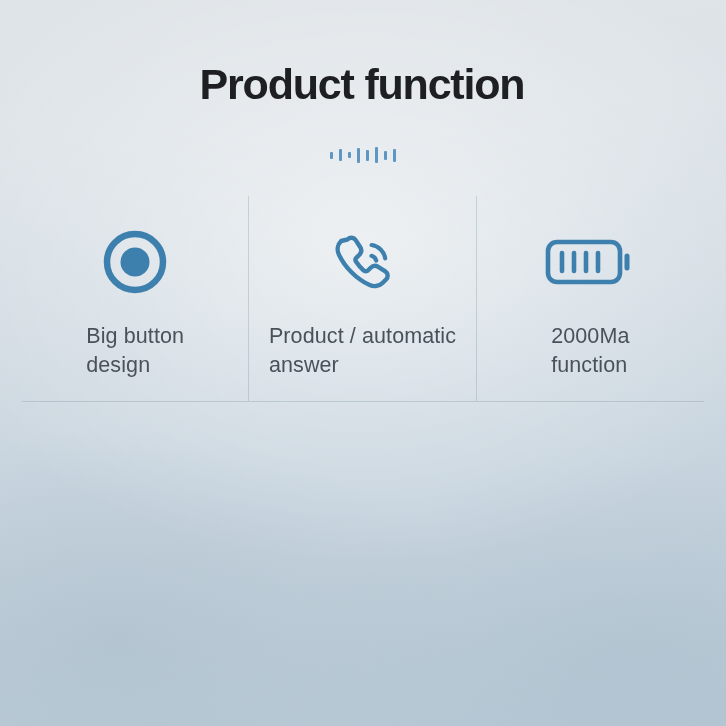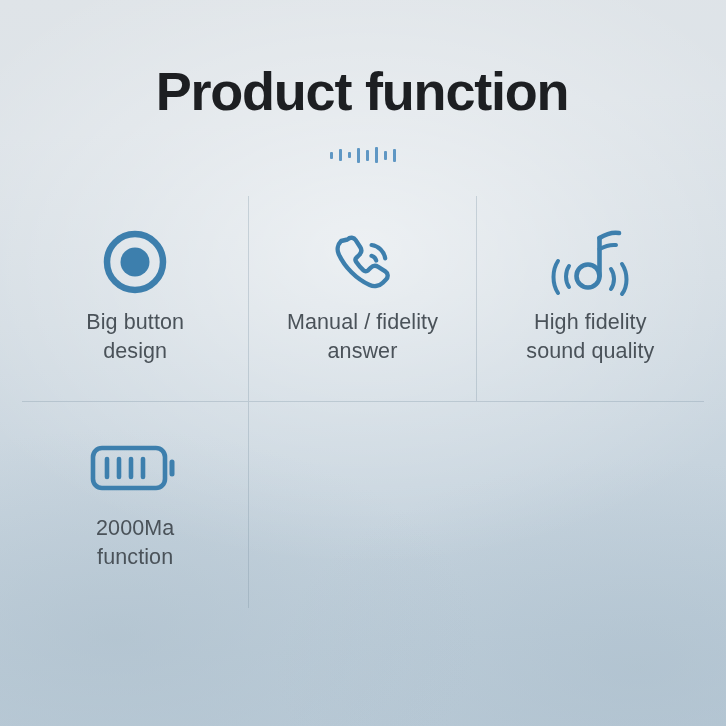--- a/index.html
+++ b/index.html
@@ -30,21 +30,21 @@
     overflow: hidden;
   }
 
   
   .title {
     position: absolute;
     top: 60px;
     left: 0;
     width: 724px;
     text-align: center;
-    font-size: 54px;
+    font-size: 43px;
     font-weight: 700;
     letter-spacing: -1.2px;
     color: #1d1f22;
     font-family: "Liberation Sans", sans-serif;
   }
 
   
   .eq {
     position: absolute;
     top: 143px;
@@ -93,22 +93,21 @@
   }
 
   .icon-wrap {
     height: 92px;
     display: flex;
     align-items: center;
     justify-content: center;
   }
 
   .cell-label {
-    margin-top: 0;
-    text-align: center;
+    margin-top: 14px;
     font-size: 21.5px;
     line-height: 1.33;
     color: #4a5259;
     letter-spacing: 0.1px;
     white-space: pre-line;
     font-family: "Liberation Sans", sans-serif;
   }
 
   svg { display: block; }
 </style>
@@ -144,46 +143,25 @@
     </div>
 
     <div class="cell">
       <div class="icon-wrap">
         <svg width="76" height="76" viewBox="0 0 76 76">
           <path d="M23.5 15.5c2.6-2.6 6.4-2.2 8.2 0.6l4.6 7.2c1.5 2.4 1.1 5.4-0.9 7.4l-2.9 2.9c-1.1 1.1-1.3 2.8-0.4 4.1 2.1 3.1 4.6 6 7.4 8.6 1.3 1.2 3.3 1.2 4.6 0l2.6-2.6c2-2 5.1-2.4 7.5-0.9l7.1 4.5c2.8 1.8 3.2 5.7 0.7 8.2l-3.2 3.2c-3.4 3.4-8.6 4.4-13.1 2.4-6.2-2.8-12.6-7.2-18.2-12.8-5.6-5.6-10-12-12.8-18.2-2-4.5-1-9.7 2.4-13.1z" fill="none" stroke="#3d7fad" stroke-width="4.4" stroke-linejoin="round"></path>
           <path d="M47.5 31.8c2.3 0.6 4.1 2.4 4.7 4.7" fill="none" stroke="#3d7fad" stroke-width="4.2" stroke-linecap="round"></path>
           <path d="M47.6 21.0c7.0 0.9 12.6 6.4 13.6 13.4" fill="none" stroke="#3d7fad" stroke-width="4.2" stroke-linecap="round"></path>
         </svg>
       </div>
-      <div class="cell-label">Manual / fidelity
+      <div class="cell-label">Product / automatic
 answer</div>
     </div>
 
 
-    <div class="cell">
-      <div class="icon-wrap">
-        <svg width="96" height="76" viewBox="0 0 96 76">
-
-          <circle cx="46" cy="52" r="11.5" fill="none" stroke="#3d7fad" stroke-width="4.6"></circle>
-
-          <path d="M57.5 52 L57.5 14" fill="none" stroke="#3d7fad" stroke-width="4.6" stroke-linecap="round"></path>
-
-          <path d="M57.5 14 C 64 10, 71 8, 77 9" fill="none" stroke="#3d7fad" stroke-width="4.6" stroke-linecap="round"></path>
-          <path d="M57.5 25 C 63 22, 69 20.5, 74 21" fill="none" stroke="#3d7fad" stroke-width="4.0" stroke-linecap="round"></path>
-
-          <path d="M27 42 C 23 48, 23 57, 27 63" fill="none" stroke="#3d7fad" stroke-width="4.0" stroke-linecap="round"></path>
-          <path d="M16 37 C 10 46, 10 60, 16 69" fill="none" stroke="#3d7fad" stroke-width="4.0" stroke-linecap="round"></path>
-
-          <path d="M69 45 C 73 51, 73 59, 69 65" fill="none" stroke="#3d7fad" stroke-width="4.0" stroke-linecap="round"></path>
-          <path d="M80 40 C 86 49, 86 62, 80 70" fill="none" stroke="#3d7fad" stroke-width="4.0" stroke-linecap="round"></path>
-        </svg>
-      </div>
-      <div class="cell-label">High fidelity
-sound quality</div>
-    </div>
 
 
     <div class="cell">
       <div class="icon-wrap">
         <svg width="92" height="56" viewBox="0 0 92 56">
           <rect x="4" y="8" width="72" height="40" rx="9" ry="9" fill="none" stroke="#3d7fad" stroke-width="4.6"></rect>
           <g stroke="#3d7fad" stroke-width="4.6" stroke-linecap="round">
             <path d="M18 19 L18 37"></path>
             <path d="M30 19 L30 37"></path>
             <path d="M42 19 L42 37"></path>

